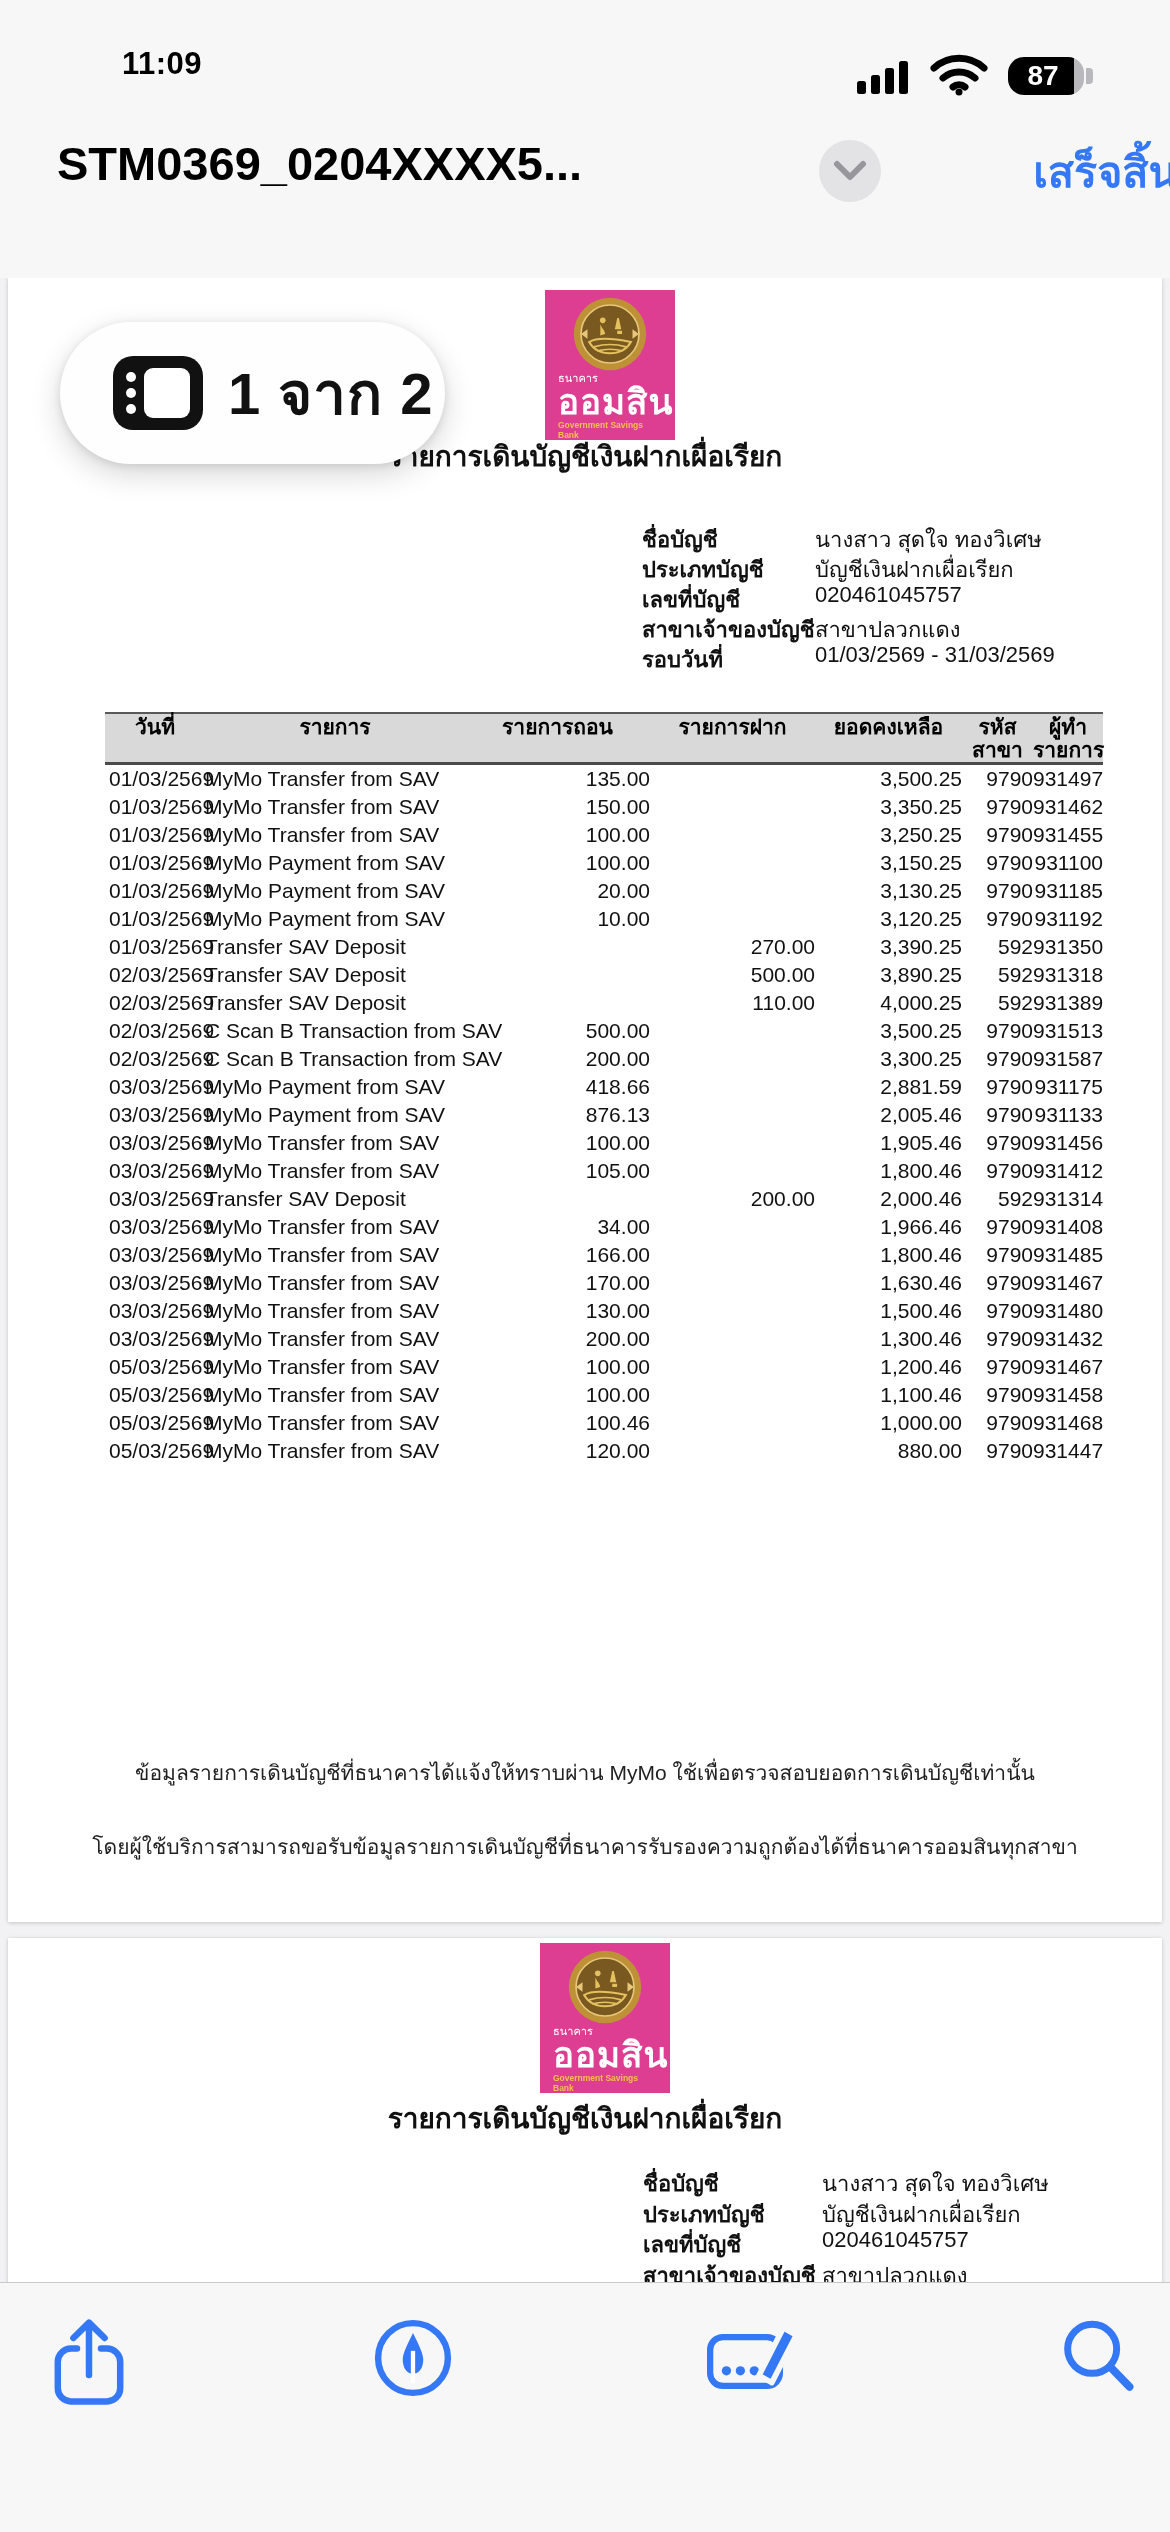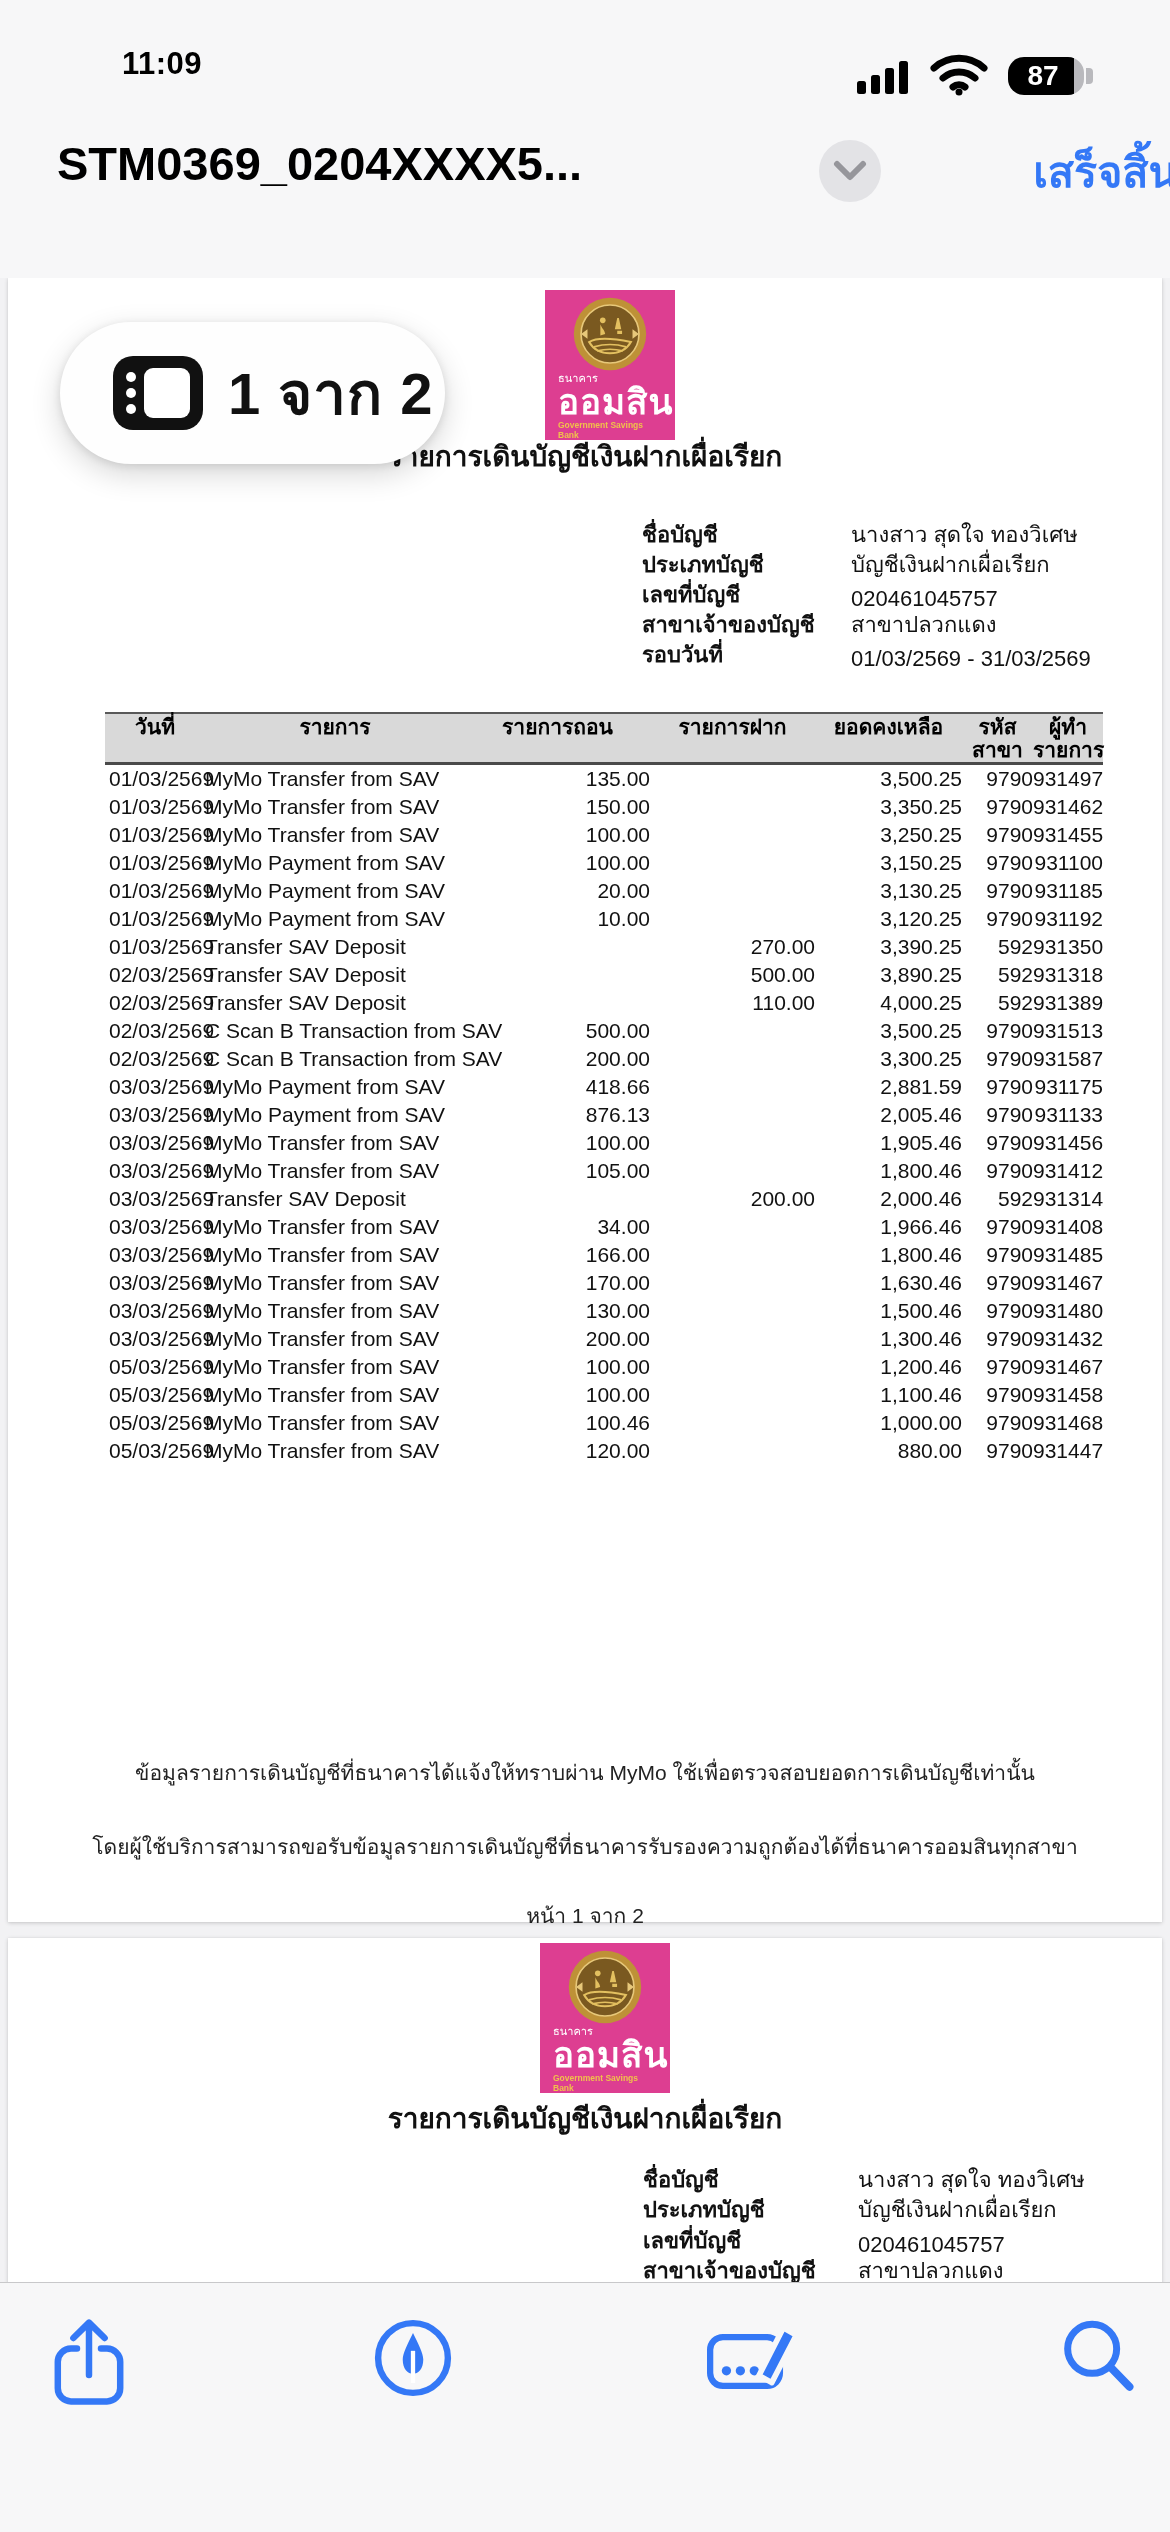--- a/index.html
+++ b/index.html
@@ -44,21 +44,21 @@
   .gsb-th-small{color:#fff;font-size:11px;line-height:11px;width:104px;text-align:left;margin-top:2px;}
   .gsb-name{color:#fff;font-size:35px;font-weight:700;line-height:36px;width:104px;text-align:left;letter-spacing:1px;}
   .gsb-en{color:#F0C14B;font-size:8.5px;font-weight:700;line-height:10px;width:104px;text-align:left;}
   .doc-title{position:absolute;left:0;width:100%;text-align:center;font-size:28px;font-weight:700;color:#111;}
   .page1 .doc-title{top:156px;}
   .page2 .doc-title{top:158px;}
   
   .info{position:absolute;font-size:22px;color:#111;}
   .page1 .info{left:634px;top:244px;}
   .page2 .info{left:635px;top:228px;}
-  .info .irow{display:flex;height:30px;align-items:flex-end;gap:36px;}
+  .info .irow{display:flex;height:30px;align-items:flex-start;}
   .page2 .info .irow{height:30.5px;}
   .info .ilabel{width:173px;font-weight:700;flex:none;}
   .page2 .info .ilabel{width:179px;}
   
   .stable{position:absolute;left:97px;top:434px;width:998px;}
   .trow,.thead{display:grid;grid-template-columns:100px 260px 185px 165px 147px 71px 70px;}
   .thead{background:#D9D9D9;border-top:2px solid #595959;border-bottom:3px solid #4A4A4A;
          font-weight:700;font-size:21px;line-height:23px;text-align:center;padding:1px 0;}
   .thead .hcell span{display:block;}
   .trow{height:28px;align-items:center;font-size:21px;color:#111;}
@@ -443,21 +443,20 @@
     <div class="c-num">880.00</div>
     <div class="c-num">9790</div>
     <div class="c-num">931447</div>
   </div>
 </div>
   </div>
 
   <div class="pfooter">
     <div class="fl1">ข้อมูลรายการเดินบัญชีที่ธนาคารได้แจ้งให้ทราบผ่าน MyMo ใช้เพื่อตรวจสอบยอดการเดินบัญชีเท่านั้น</div>
     <div class="fl2">โดยผู้ใช้บริการสามารถขอรับข้อมูลรายการเดินบัญชีที่ธนาคารรับรองความถูกต้องได้ที่ธนาคารออมสินทุกสาขา</div>
-    <div class="fl3">หน้า 1 จาก 2</div>
   </div>
 </div>
 
 <div class="page page2">
   <div class="gsb-logo">
     <svg class="gsb-emblem" width="92" height="92" viewBox="0 0 92 92">
       <circle cx="46" cy="46" r="45" fill="#BE9137"></circle>
       <circle cx="46" cy="46" r="36" fill="#7A5920" stroke="#E7C87A" stroke-width="2"></circle>
       <path d="M10 46 L18 40 L18 52 Z" fill="#E7C87A"></path>
       <path d="M82 46 L74 40 L74 52 Z" fill="#E7C87A"></path>

